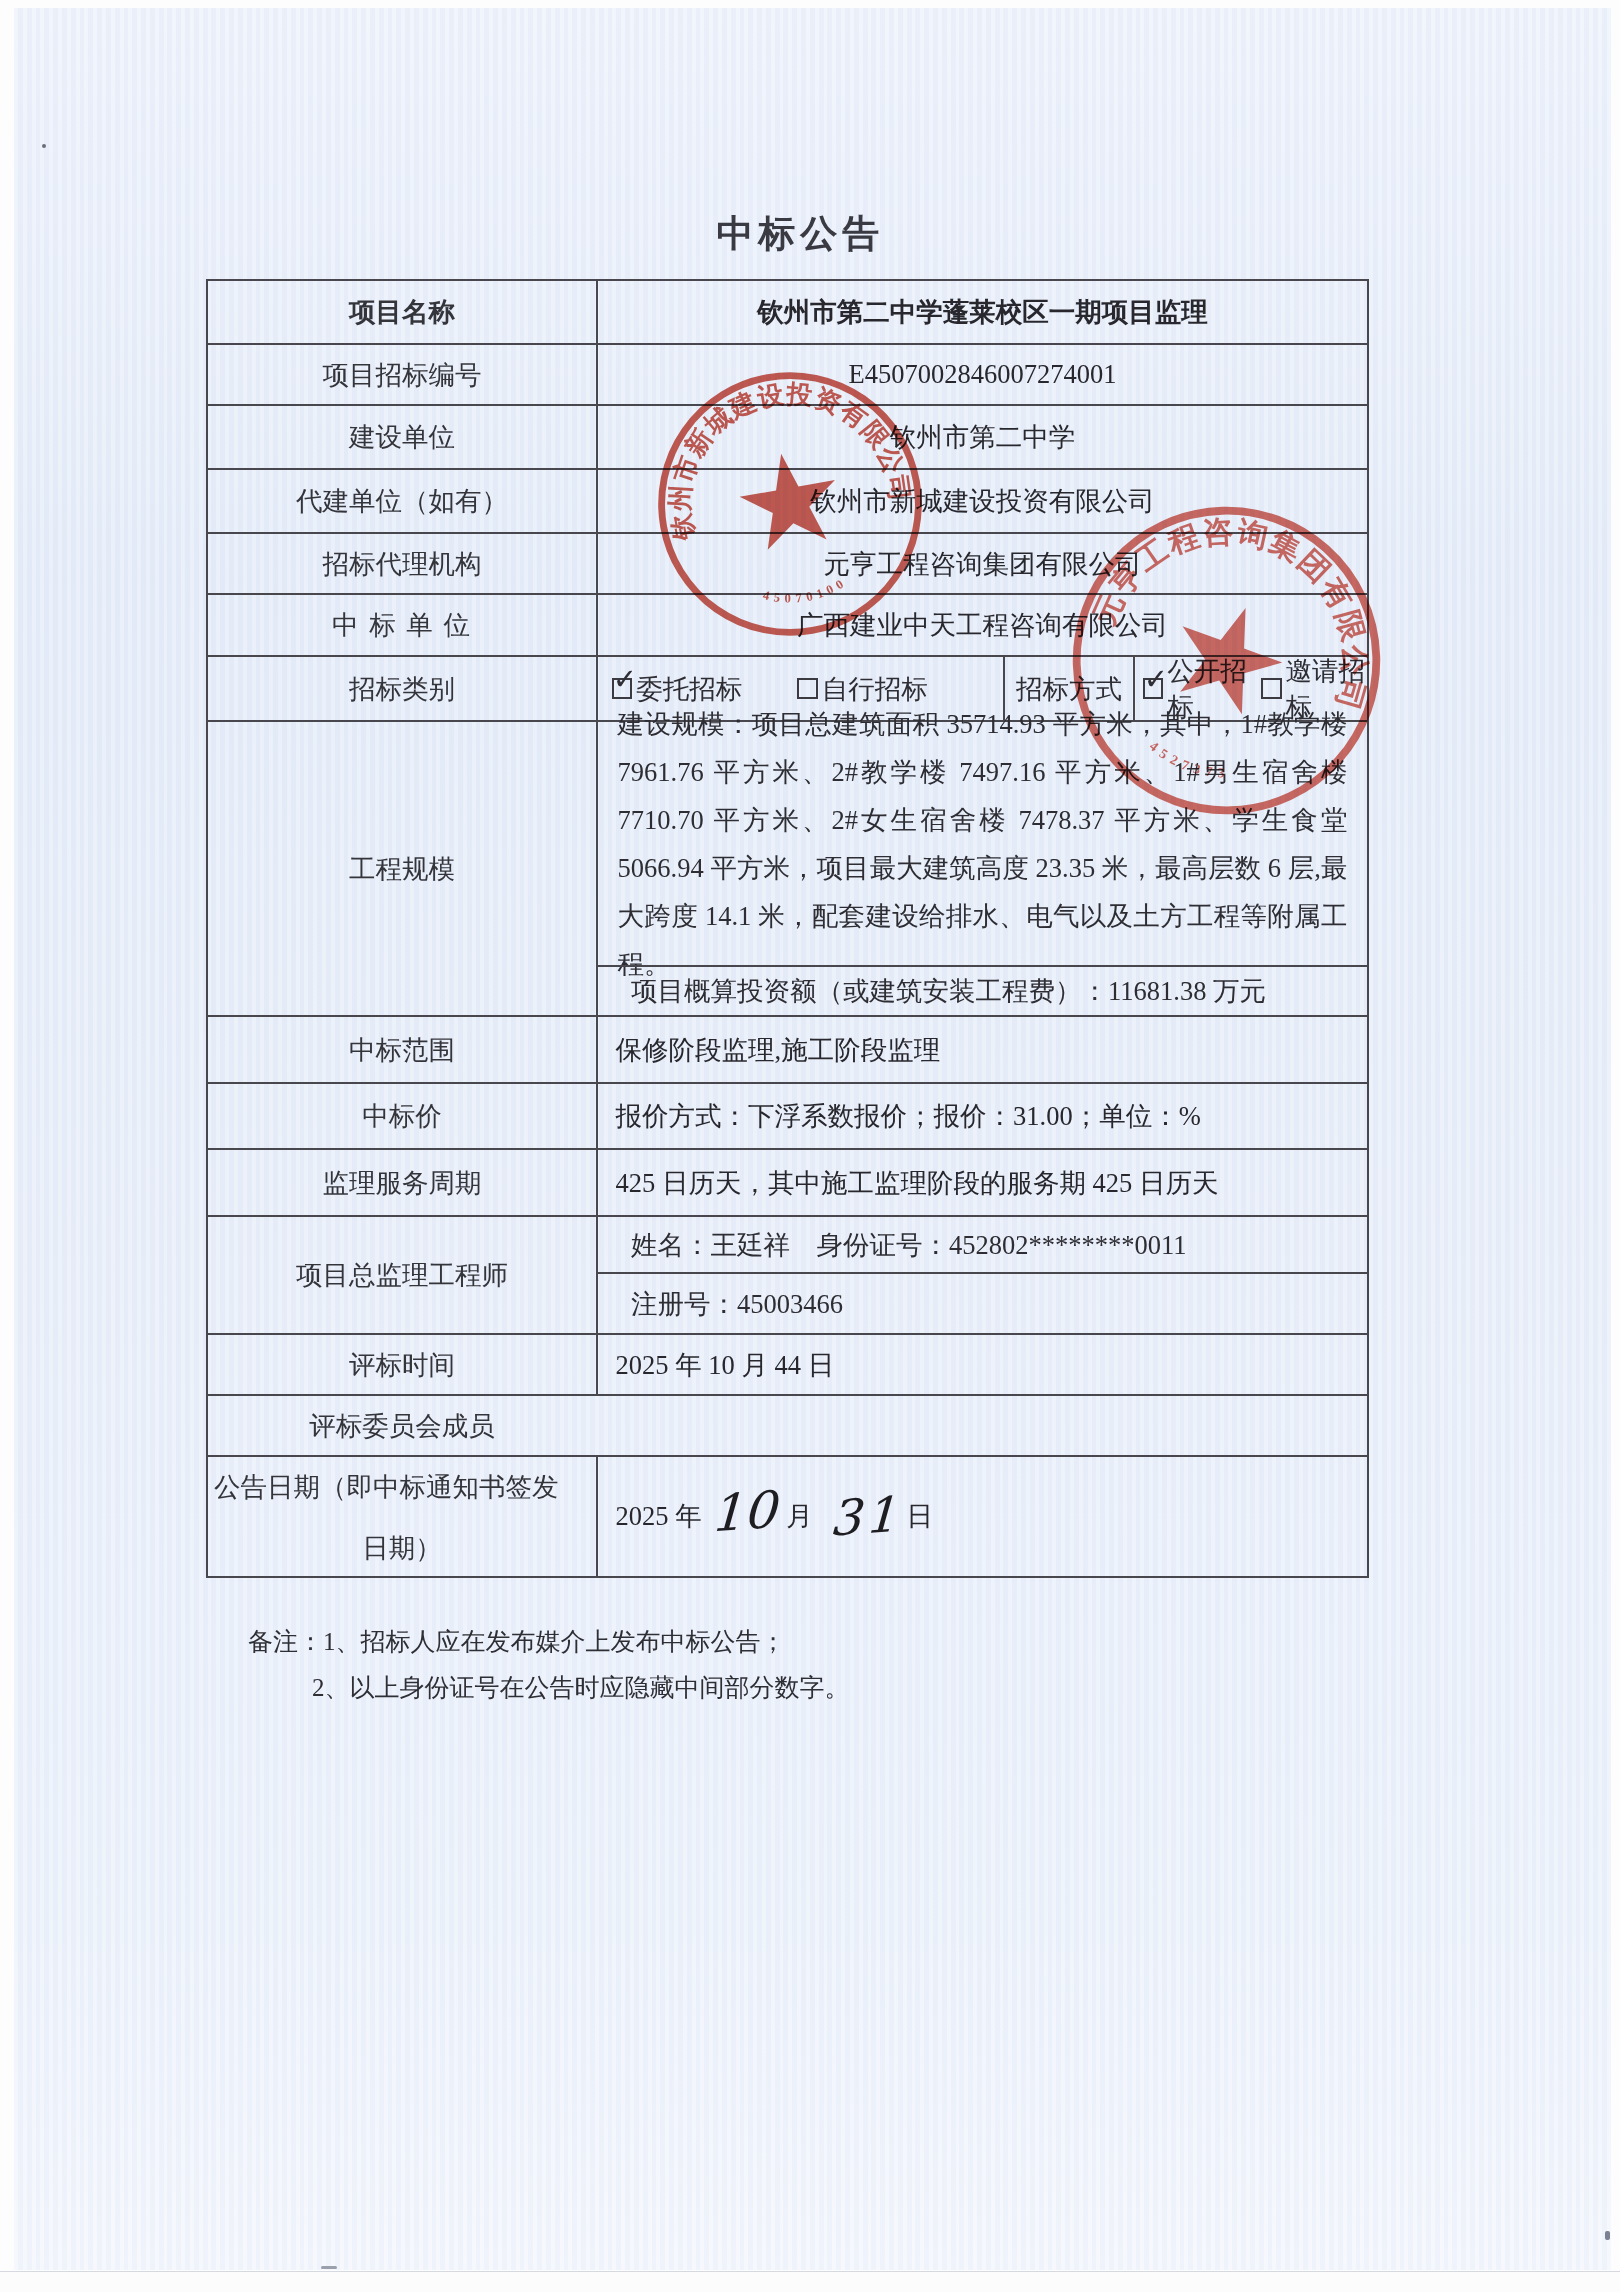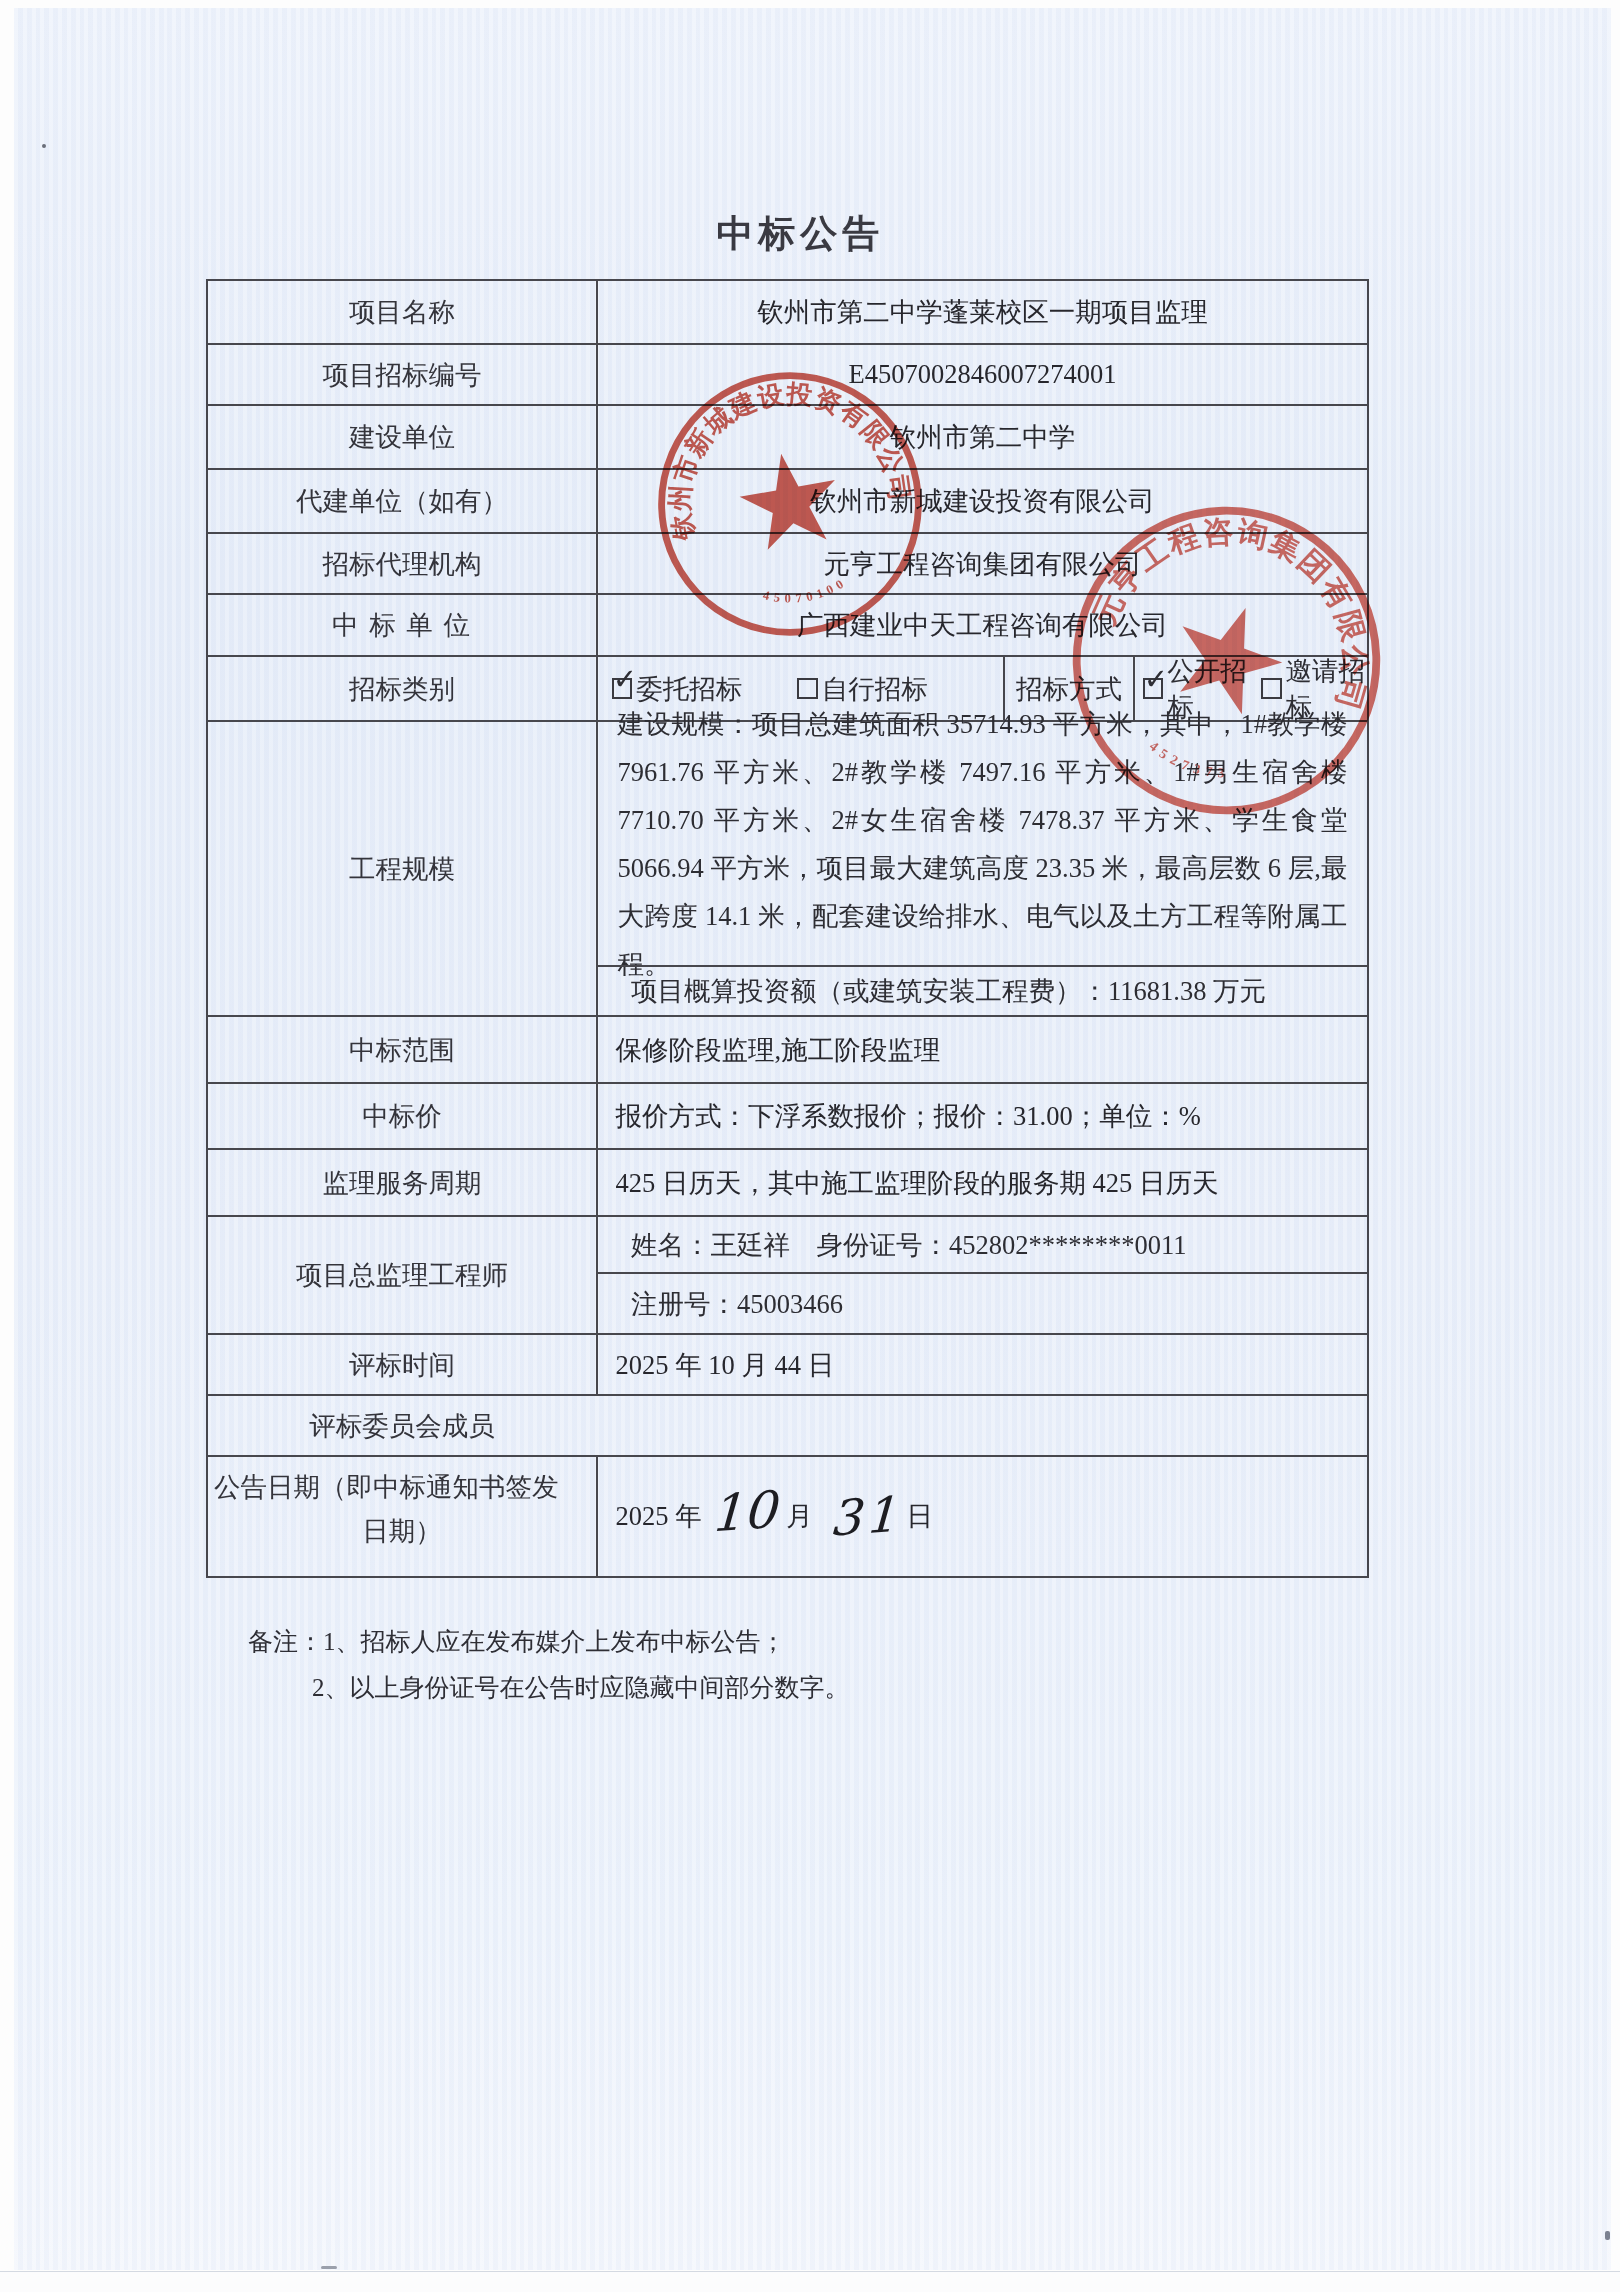--- a/index.html
+++ b/index.html
@@ -28,21 +28,21 @@
     font-size:37px;font-weight:bold;letter-spacing:4.9px;color:#3a3a42;
   }
 
   
   .doc-table{
     position:absolute;left:206px;top:279px;width:1163px;
     border:2px solid #47474d;box-sizing:border-box;
     font-size:26.5px;
   }
   .trow{display:flex;border-top:2px solid #47474d;box-sizing:border-box;}
-  .trow.first{border-top:none;}
+  .trow.first{border-top:none;font-weight:bold;}
   .lbl{
     flex:0 0 388px;display:flex;align-items:center;justify-content:center;
     text-align:center;box-sizing:border-box;color:#34343b;padding:0 5.9px;
   }
   .val{
     flex:1;border-left:2px solid #47474d;display:flex;align-items:center;
     box-sizing:border-box;padding:0 17.6px;color:#27272d;
   }
   .val.center{justify-content:center;}
   .stack{flex:1;border-left:2px solid #47474d;display:flex;flex-direction:column;box-sizing:border-box;}
@@ -196,21 +196,21 @@
     <div class="val">2025 年 10 月 44 日</div>
   </div>
 
   <div class="trow" style="height:61px">
     <div class="lbl">评标委员会成员</div>
   </div>
 
   <div class="trow" style="height:121px">
     <div class="lbl" style="display:block;padding-top:12px;">
       <div style="text-align:left;">公告日期（即中标通知书签发</div>
-      <div style="text-align:center;margin-top:8px;">日期）</div>
+      <div style="text-align:center;margin-top:25px;">日期）</div>
     </div>
     <div class="val">
       <span class="date-line">
         <span>2025 年</span>
         <span class="hand hand-month">10</span>
         <span>月</span>
         <span class="hand hand-day">31</span>
         <span>日</span>
       </span>
     </div>

